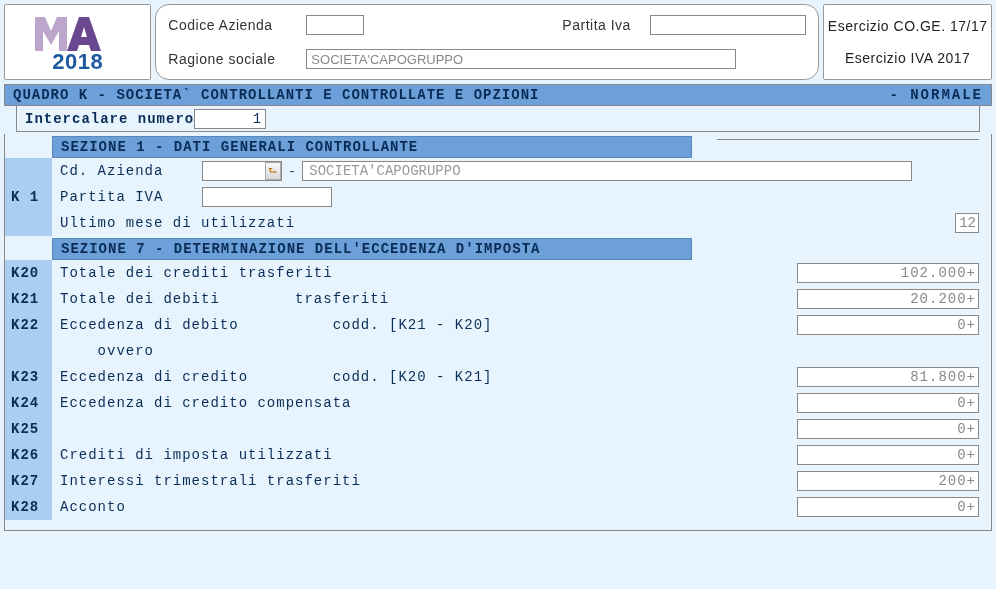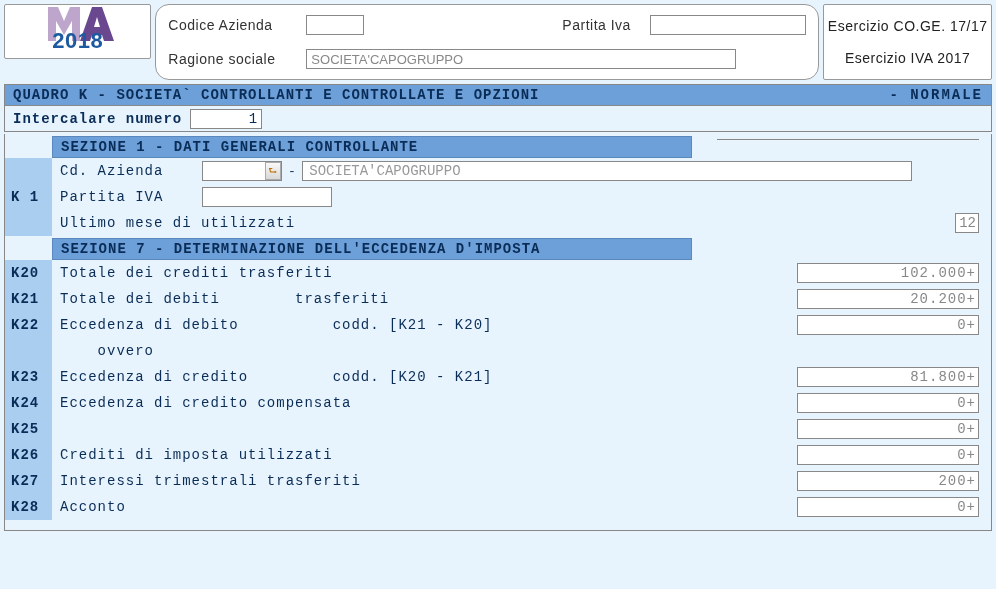--- a/index.html
+++ b/index.html
@@ -14,27 +14,26 @@
     }
 
     .header {
       display: flex;
       gap: 4px;
       padding: 4px;
       height: 84px;
     }
     .logo-box {
       width: 166px;
-      height: 55px;
+      height: 76px;
       background: #fff;
       border: 1px solid #999;
       border-radius: 2px;
       display: flex;
       align-items: center;
-      justify-content: center;
       position: relative;
     }
     .logo-svg { width: 120px; height: 70px; }
     .logo-year {
       position: absolute;
       bottom: 4px;
       left: 50%;
       transform: translateX(-50%);
       font-family: Arial, sans-serif;
       font-size: 22px;
@@ -92,29 +91,28 @@
       font-size: 14px;
       display: flex;
       align-items: center;
       padding: 0 8px;
       letter-spacing: 1px;
       border: 1px solid #888;
     }
     .title-right { margin-left: auto; letter-spacing: 2px; }
 
     .interc-row {
-      margin: 0 4px;
+      margin: 0 16px;
       height: 26px;
       border-left: 1px solid #888;
       border-right: 1px solid #888;
       border-bottom: 1px solid #888;
       display: flex;
       align-items: center;
       padding: 0 8px;
-      gap: 8px;
       background: #e8f4fd;
     }
     .interc-label { font-family: "Courier New", monospace; color: #0a2d57; font-weight: bold; font-size: 14px; letter-spacing: 1px; }
     .interc-input { width: 72px; height: 20px; border: 1px solid #888; text-align: right; padding-right: 4px; font-family: "Courier New", monospace; font-size: 14px; background: #fff; color: #0a2d57; }
 
     .body-area {
       margin: 0 4px 4px 4px;
       border: 1px solid #888;
       border-top: none;
       background: #e8f4fd;

